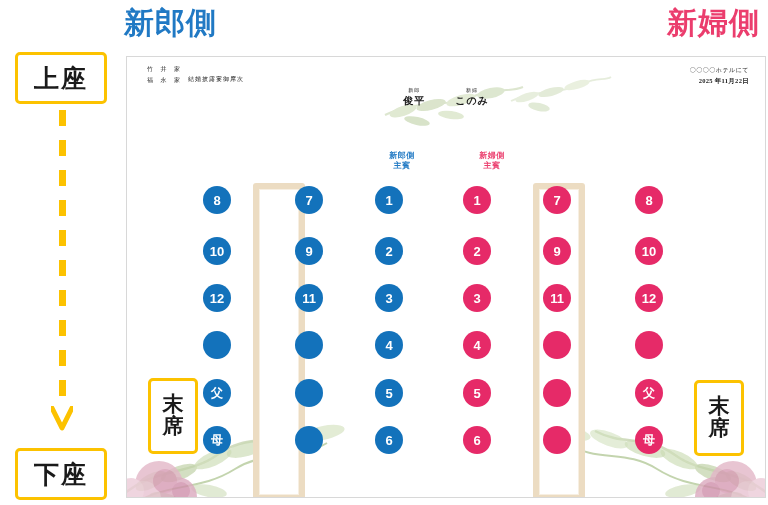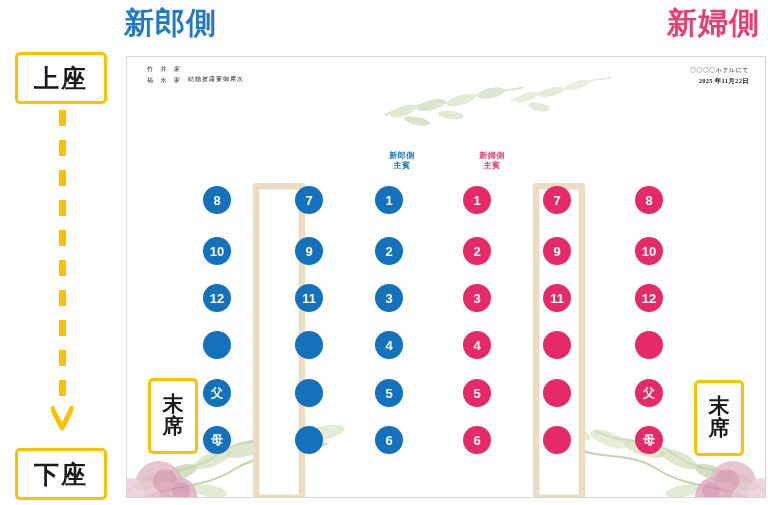--- a/index.html
+++ b/index.html
@@ -254,20 +254,30 @@
         <div class="fam-line">福 永 家</div>
       </div>
       <div id="card-title-sub">結婚披露宴御席次</div>
     </div>
 
     <div id="card-header-right">
       <div id="venue-line">〇〇〇〇ホテルにて</div>
       <div id="date-line">2025 年11月22日</div>
     </div>
 
+    <div id="couple">
+      <div class="person">
+        <div class="role">新郎</div>
+        <div class="name">俊平</div>
+      </div>
+      <div class="person">
+        <div class="role">新婦</div>
+        <div class="name">このみ</div>
+      </div>
+    </div>
 
     <div class="vip-label" id="vip-groom">
       <div>新郎側</div>
       <div>主賓</div>
     </div>
     <div class="vip-label" id="vip-bride">
       <div>新婦側</div>
       <div>主賓</div>
     </div>
 

